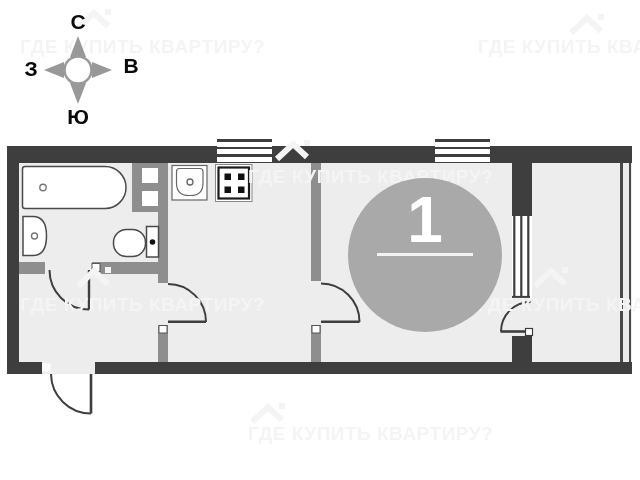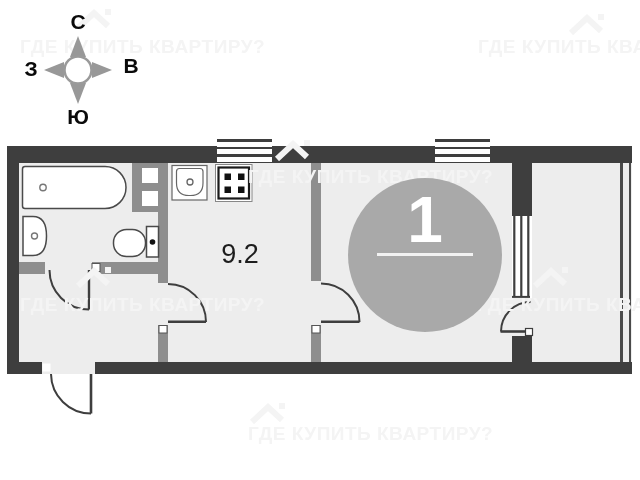--- a/index.html
+++ b/index.html
@@ -207,21 +207,20 @@
     </g>
 
     <g>
       <path d="M501,331.5 A29.5,29.5 0 0 1 530.5,302" fill="none" stroke="var(--outer)" stroke-width="2"></path>
       <path d="M500.5,331.5 H531" stroke="var(--outer)" stroke-width="2.6"></path>
       <rect x="525.5" y="328.5" width="7" height="7" fill="#fff" stroke="var(--outer)" stroke-width="1.2"></rect>
     </g>
   </svg>
 
   <div class="kitchen-label">
-    <div class="area">9.2</div>
   </div>
 
   <div class="badge">
     <div class="num">1</div>
     <div class="rule"></div>
   </div>
 
 </div>
 
 </body></html>

